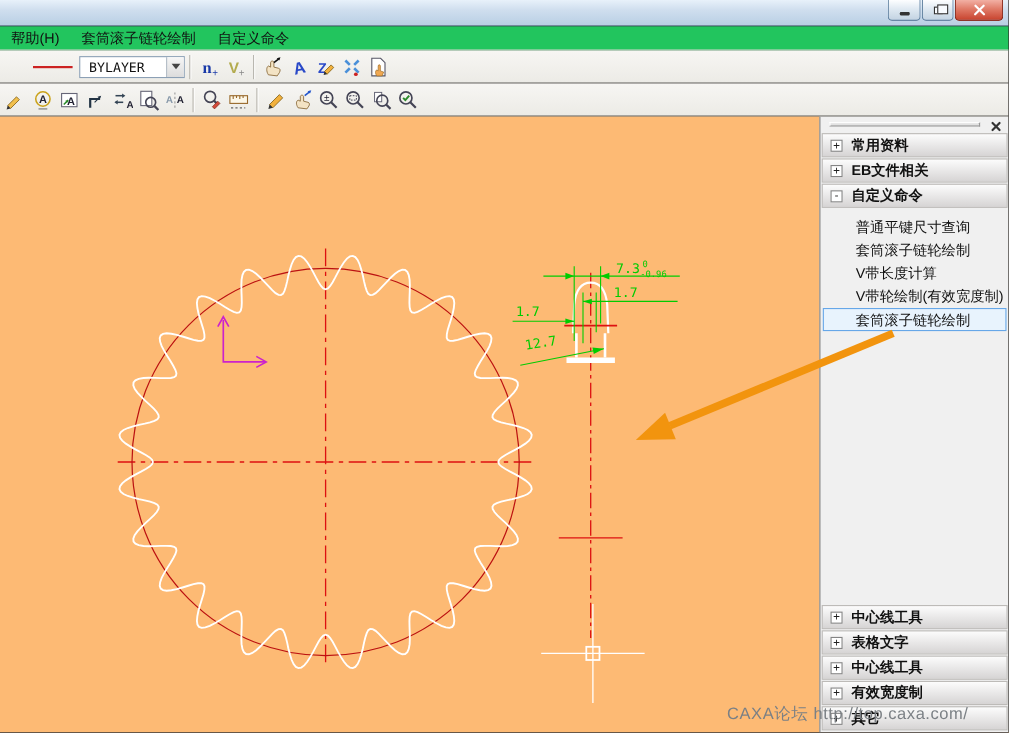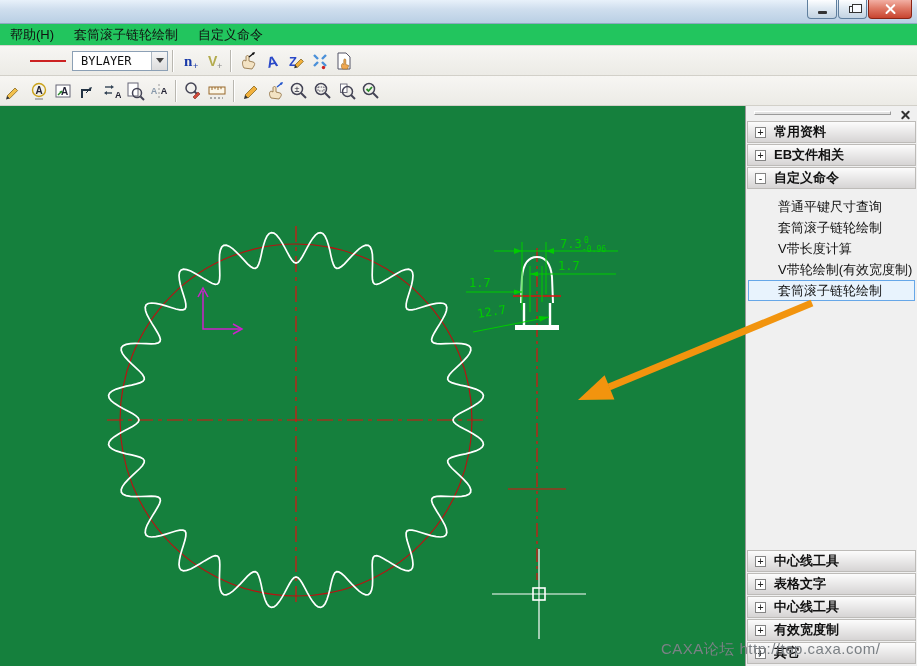--- a/index.html
+++ b/index.html
@@ -37,21 +37,21 @@
   .lineswatch{width:42px;height:20px;position:relative;margin-right:2px;}
   .lineswatch::after{content:"";position:absolute;left:2px;right:4px;top:9px;height:2px;background:#cc2222;}
   .combo{width:96px;height:20px;background:#fff;border:1px solid #8ca0b5;display:flex;align-items:center;}
   .combo-val{flex:1;font-family:"DejaVu Sans Mono",monospace;font-size:12px;padding-left:8px;color:#111;}
   .combo-btn{width:16px;height:100%;background:linear-gradient(#f6f6f6,#dcdcdc);border-left:1px solid #aeb8c2;
     display:flex;align-items:center;justify-content:center;}
   .tri{width:0;height:0;border-left:4px solid transparent;border-right:4px solid transparent;border-top:5px solid #444;}
 
   
   .main{position:absolute;left:0;top:106px;width:917px;height:560px;display:flex;}
-  .canvas{position:relative;width:745px;height:560px;background:#15803d;overflow:hidden;}
+  .canvas{position:relative;width:745px;height:560px;background:#fdba74;overflow:hidden;}
   .canvas svg{position:absolute;left:0;top:0;}
 
   
   .panel{position:relative;width:172px;height:560px;background:#f0f0f0;border-left:1px solid #9a9a9a;
     display:flex;flex-direction:column;overflow:hidden;}
   .panel-top{height:15px;position:relative;}
   .grip{position:absolute;left:8px;right:26px;top:5px;height:4px;background:#e2e2e2;
     border-top:1px solid #fff;border-bottom:1px solid #9a9a9a;border-right:1px solid #9a9a9a;border-left:1px solid #fff;}
   .pclose{position:absolute;right:6px;top:3px;width:11px;height:11px;}
   .pclose span{position:absolute;left:0;top:4.5px;width:11px;height:2px;background:#333;border-radius:1px;}

